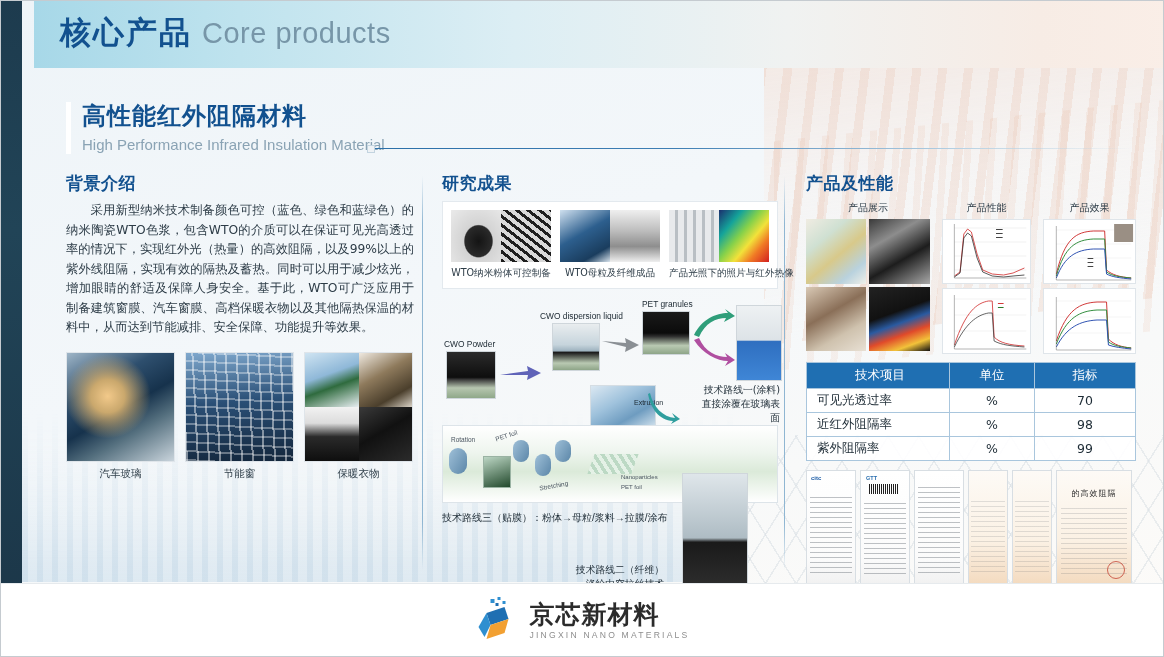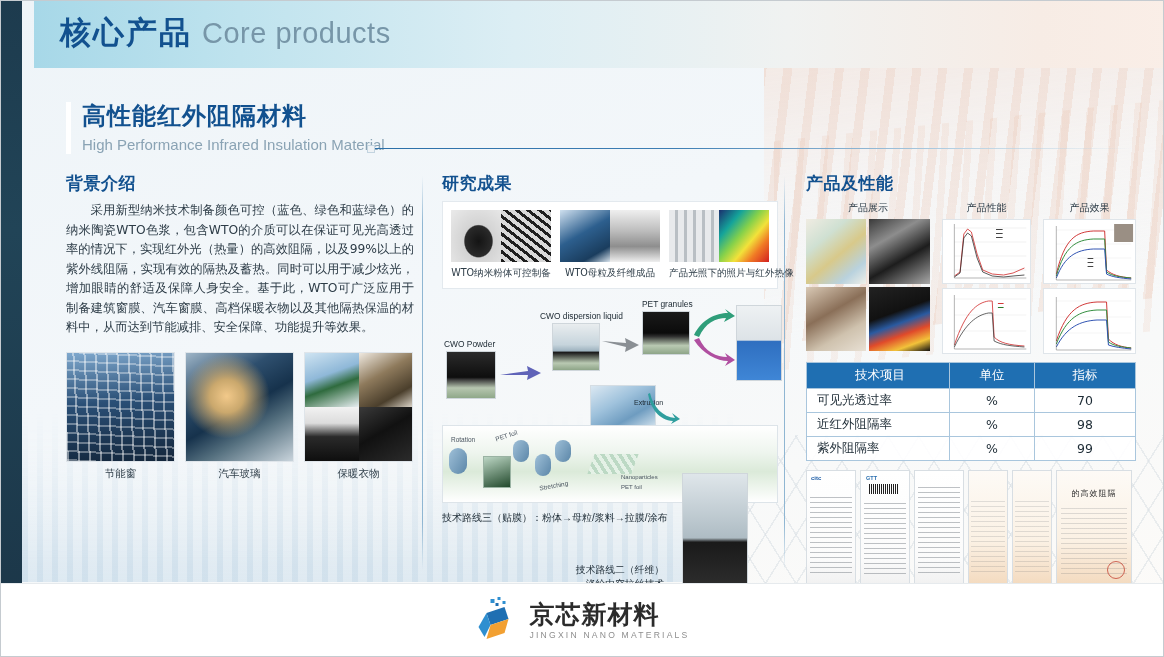--- a/index.html
+++ b/index.html
@@ -253,26 +253,26 @@
 
     <div class="vdiv vdiv-1"></div>
     <div class="vdiv vdiv-2"></div>
 
     <div class="col col-a">
       <div class="col-title">背景介绍</div>
       <p class="body-text">采用新型纳米技术制备颜色可控（蓝色、绿色和蓝绿色）的纳米陶瓷WTO色浆，包含WTO的介质可以在保证可见光高透过率的情况下，实现红外光（热量）的高效阻隔，以及99%以上的紫外线阻隔，实现有效的隔热及蓄热。同时可以用于减少炫光，增加眼睛的舒适及保障人身安全。基于此，WTO可广泛应用于制备建筑窗膜、汽车窗膜、高档保暖衣物以及其他隔热保温的材料中，从而达到节能减排、安全保障、功能提升等效果。</p>
 
       <div class="apps">
         <div class="app-item">
+          <div class="ph app-img img-car"></div>
+          <div class="cap">汽车玻璃</div>
+        </div>
+        <div class="app-item">
           <div class="ph app-img img-glass"></div>
           <div class="cap">节能窗</div>
-        </div>
-        <div class="app-item">
-          <div class="ph app-img img-car"></div>
-          <div class="cap">汽车玻璃</div>
         </div>
         <div class="app-item">
           <div class="ph app-img img-cloth">
             <div class="q q1"></div>
             <div class="q q2"></div>
             <div class="q q3"></div>
             <div class="q q4"></div>
           </div>
           <div class="cap">保暖衣物</div>
         </div>
@@ -335,20 +335,24 @@
               <path d="M2,26 C10,10 24,4 36,4 L33,0 L43,7 L32,13 L34,9 C24,9 13,14 7,28 Z" fill="#2f9e7a"></path>
             </svg>
         </div>
         <div class="arr" style="left:250px;top:34px;">
           <svg width="44" height="32" viewBox="0 0 44 32">
               <path d="M2,3 C11,17 25,24 36,24 L33,29 L43,23 L33,16 L35,20 C25,20 13,15 7,1 Z" fill="#b04fa0"></path>
             </svg>
         </div>
 
         <div class="ph fl-img vials" style="left:294px;top:2px;width:44px;height:74px;"></div>
+        <div class="route-lab2" style="position:absolute;left:258px;top:80px;width:80px;">
+          <div>技术路线一(涂料)</div>
+          <div>直接涂覆在玻璃表面</div>
+        </div>
 
         <div class="ext-img" style="left:148px;top:82px;width:64px;height:40px;"></div>
         <div class="fl-lab" style="left:192px;top:96px;font-size:7px;">Extrusion</div>
         <div class="arr" style="left:205px;top:88px;">
           <svg width="34" height="34" viewBox="0 0 34 34">
               <path d="M3,2 C6,16 16,26 28,27 L25,22 L33,28 L24,33 L26,30 C12,29 4,18 1,3 Z" fill="#2f9e9e"></path>
             </svg>
         </div>
       </div>
 

